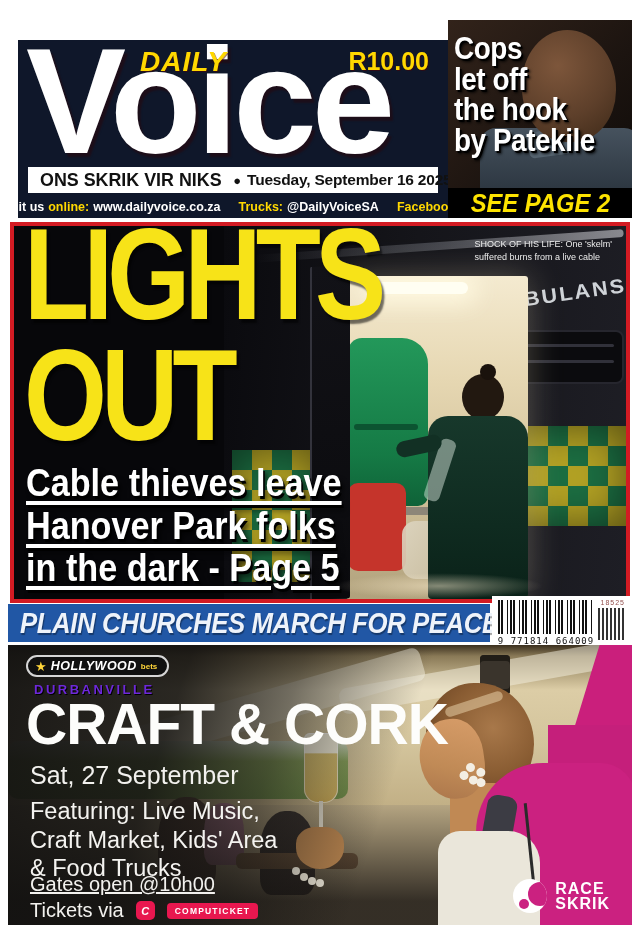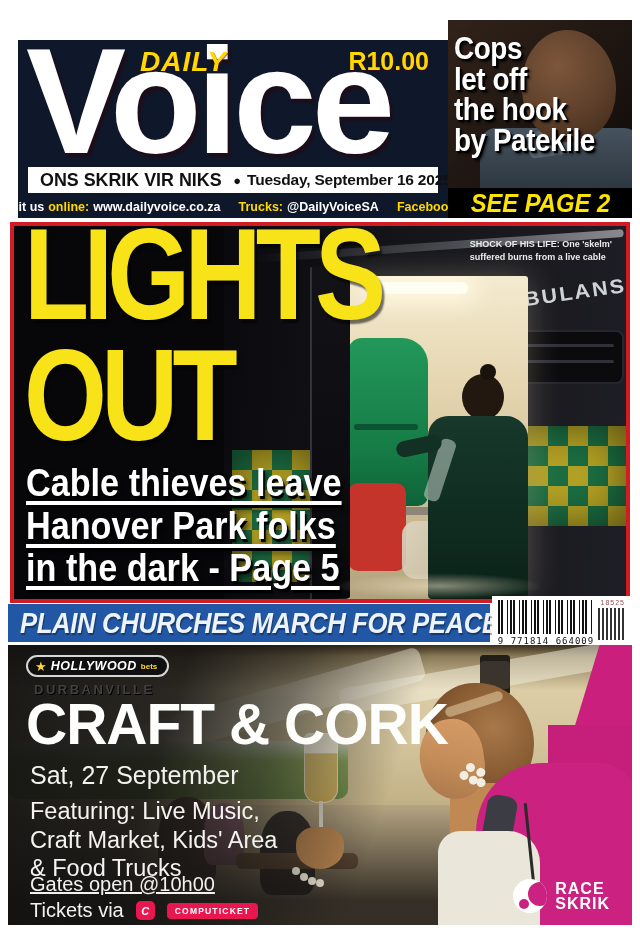--- a/index.html
+++ b/index.html
@@ -70,21 +70,21 @@
   .m2-head{position:absolute;left:44px;top:2px;width:42px;height:46px;border-radius:50%;background:#221810;}
   .m2-bun{position:absolute;left:62px;top:-8px;width:16px;height:16px;border-radius:50%;background:#1a120c;}
   .m2-body{position:absolute;left:10px;top:44px;width:100px;height:183px;border-radius:20px 22px 4px 4px;
            background:linear-gradient(180deg,#17382b 0%,#0f2b20 60%,#0a2118 100%);}
   .m2-stripe{position:absolute;left:14px;top:66px;width:16px;height:64px;border-radius:6px;
              background:rgba(212,226,216,.5);transform:rotate(18deg);}
   .m2-arm{position:absolute;left:-22px;top:66px;width:46px;height:16px;border-radius:8px;
           background:#123024;transform:rotate(-12deg);}
   #mb-glow{left:320px;bottom:0;width:210px;height:26px;
            background:radial-gradient(ellipse at center,rgba(255,240,210,.5),transparent 70%);}
-  #mb-caption{right:14px;top:12px;font-size:9px;font-weight:bold;line-height:1.45;color:#ececec;text-align:left;}
+  #mb-caption{right:14px;top:12px;font-size:9px;font-weight:normal;line-height:1.45;color:#ececec;text-align:left;}
   #mb-headline{left:10px;top:-12px;}
   .hl-line{font-size:130px;font-weight:bold;color:#f7e318;line-height:.93;letter-spacing:-7px;
            transform:scaleX(.82);transform-origin:left top;white-space:nowrap;
            text-shadow:3px 4px 2px rgba(0,0,0,.55);}
   #mb-subhead{left:12px;top:236px;}
   .sh-line{font-size:38px;font-weight:bold;color:#fff;line-height:1.12;width:max-content;
            transform:scaleX(.9);transform-origin:left top;white-space:nowrap;
            text-decoration:underline;text-decoration-thickness:4px;text-underline-offset:5px;
            text-shadow:2px 3px 0 #000,4px 5px 6px rgba(0,0,0,.65);}
 
@@ -149,21 +149,21 @@
   #w-pearls{left:284px;top:222px;width:8px;height:8px;border-radius:50%;background:#efe9da;
             box-shadow:8px 6px 0 #efe9da,16px 10px 0 #efe9da,24px 12px 0 #efe9da;}
   #ad-shade{left:0;top:0;width:624px;height:280px;
             background:linear-gradient(108deg,rgba(18,17,16,.96) 0%,rgba(18,17,16,.88) 26%,rgba(18,17,16,.55) 42%,rgba(18,17,16,0) 60%);}
   
   #venue-pill{left:18px;top:10px;display:inline-flex;align-items:center;gap:4px;background:#101010;
               border:2px solid #d6d6d6;border-radius:16px;padding:2px 10px 2px 7px;}
   #venue-star{color:#ffd63a;font-size:13px;line-height:1;}
   #venue-name{color:#fff;font-size:12.5px;font-weight:bold;font-style:italic;letter-spacing:.5px;}
   #venue-suffix{color:#ffd63a;font-size:8px;font-weight:bold;}
-  #venue-loc{left:26px;top:37px;color:#404040;font-size:13px;font-weight:bold;letter-spacing:2.5px;
+  #venue-loc{left:26px;top:37px;color:#6d28d9;font-size:13px;font-weight:bold;letter-spacing:2.5px;
              text-shadow:1px 1px 0 #000;text-align:right;}
   #ad-title{left:18px;top:46px;font-size:57px;font-weight:bold;color:#fdfdfb;letter-spacing:-1px;white-space:nowrap;}
   #ad-date{left:22px;top:116px;font-size:25px;color:#f2f1ee;}
   #ad-features{left:22px;top:152px;font-size:23.5px;line-height:1.22;color:#f4f3f0;}
   #ad-gates{left:22px;top:228px;font-size:20px;color:#f2f1ee;text-decoration:underline;}
   #ad-tickets{left:22px;top:254px;display:flex;align-items:center;gap:12px;}
   #ad-tickets .lbl{font-size:20px;color:#f2f1ee;}
   .ct-icon{width:19px;height:19px;border-radius:5px;background:#e8174f;color:#fff;font-weight:bold;
            font-style:italic;font-size:11px;display:flex;align-items:center;justify-content:center;}
   .ct-badge{background:#e8174f;border-radius:4px;padding:3px 8px;color:#fff;font-size:8.5px;

